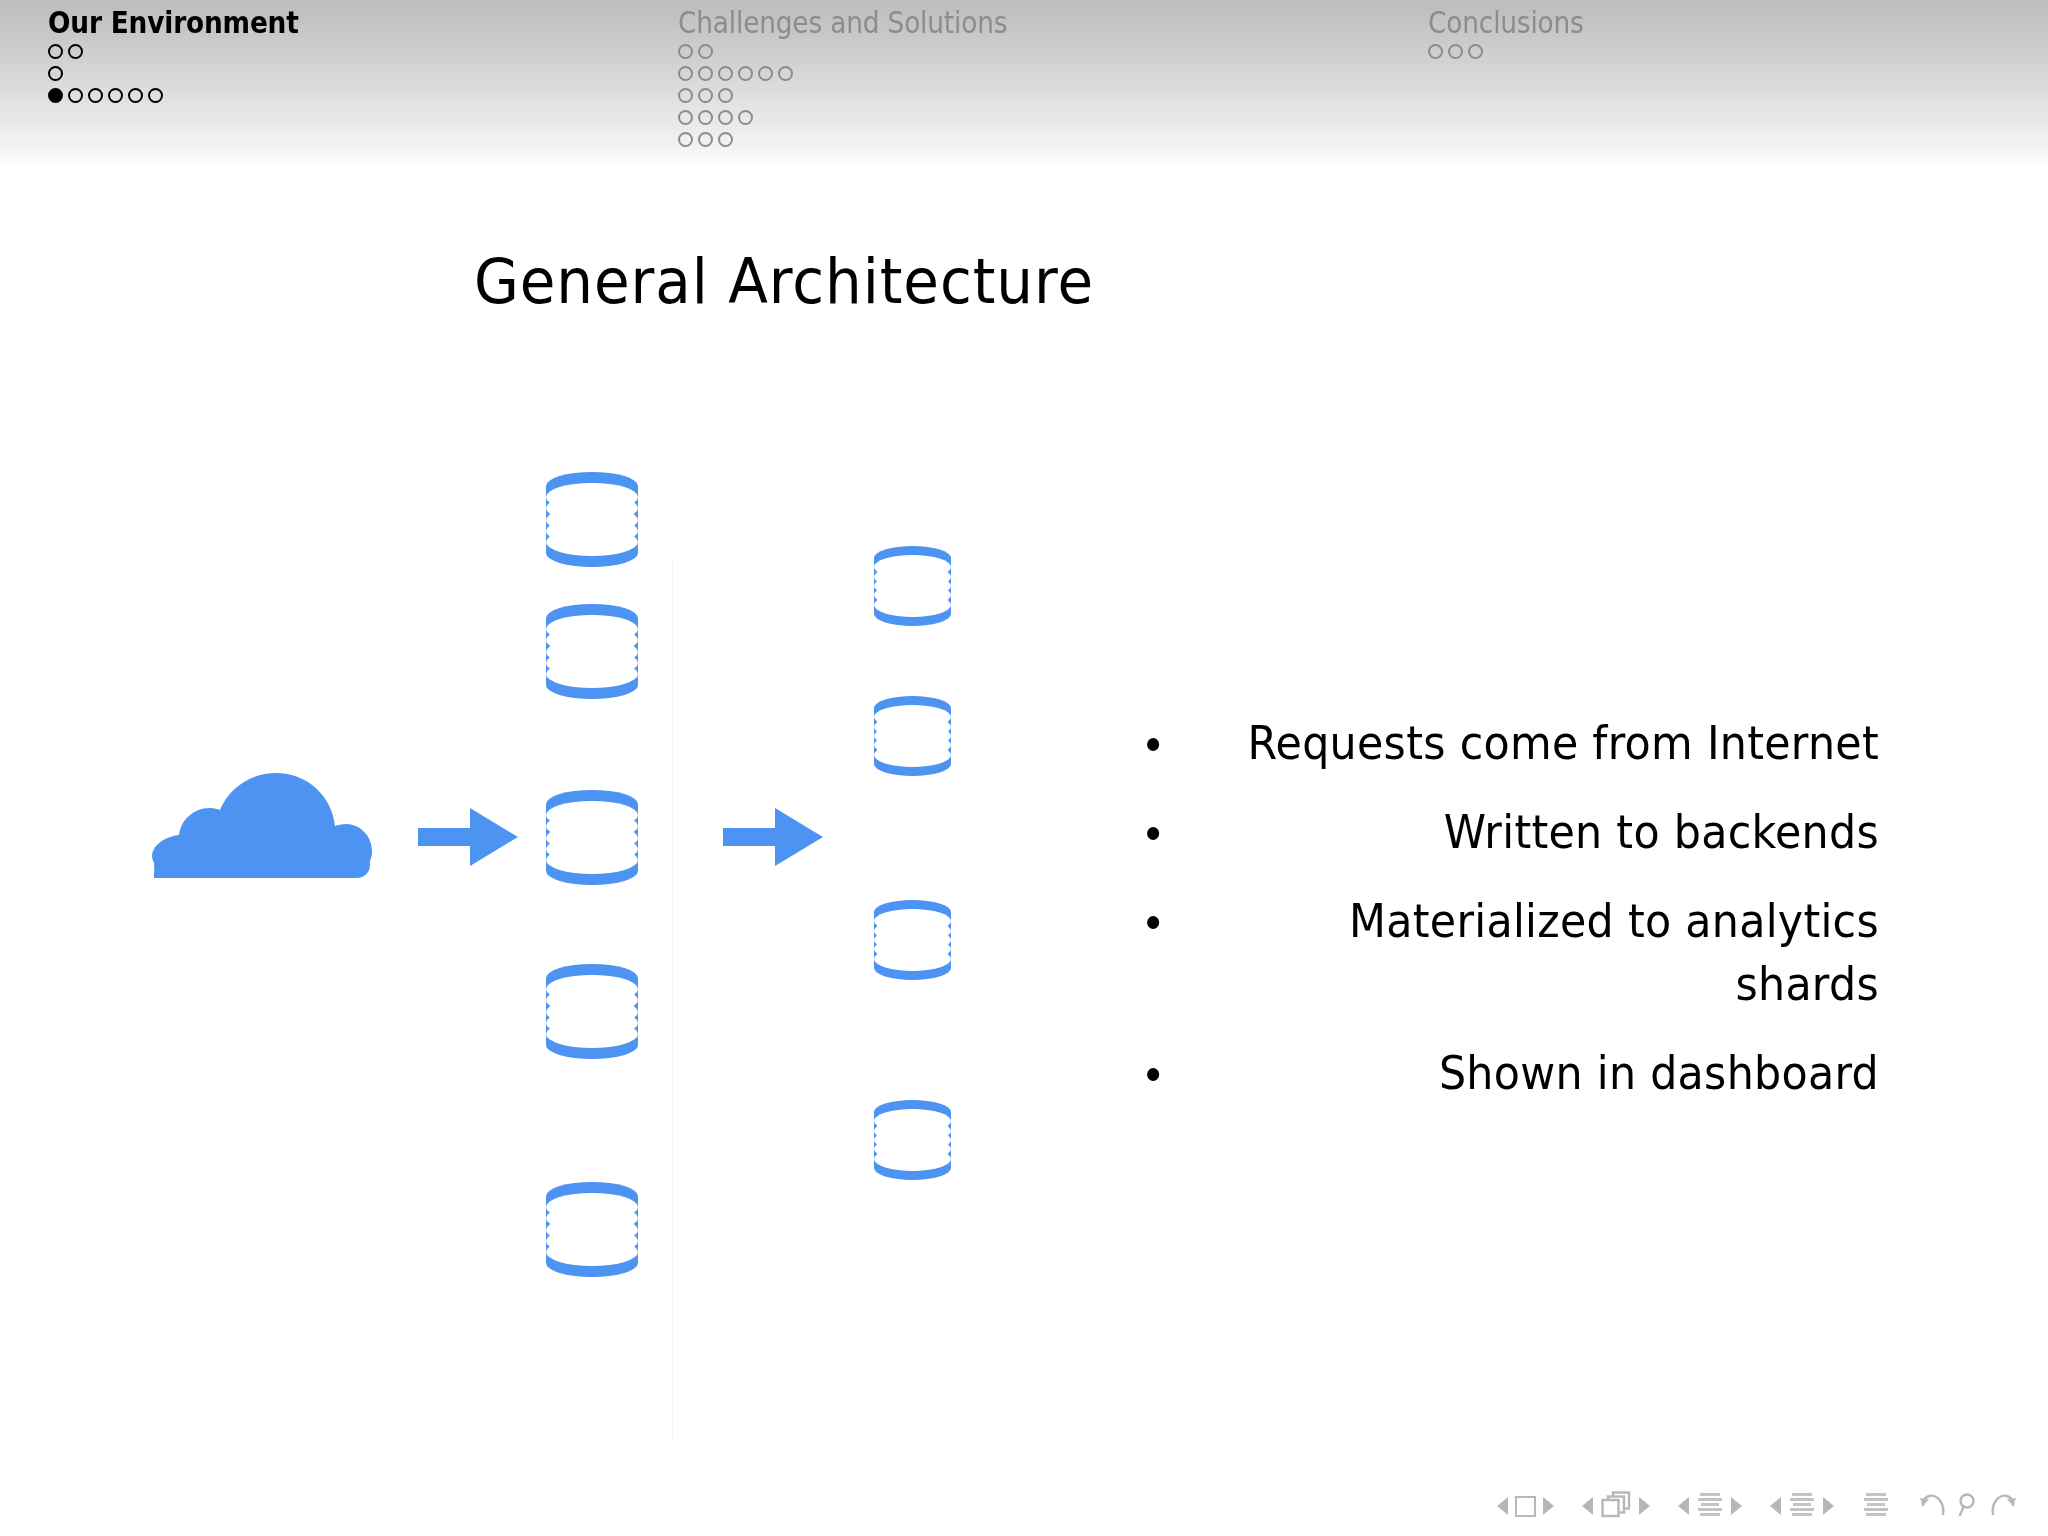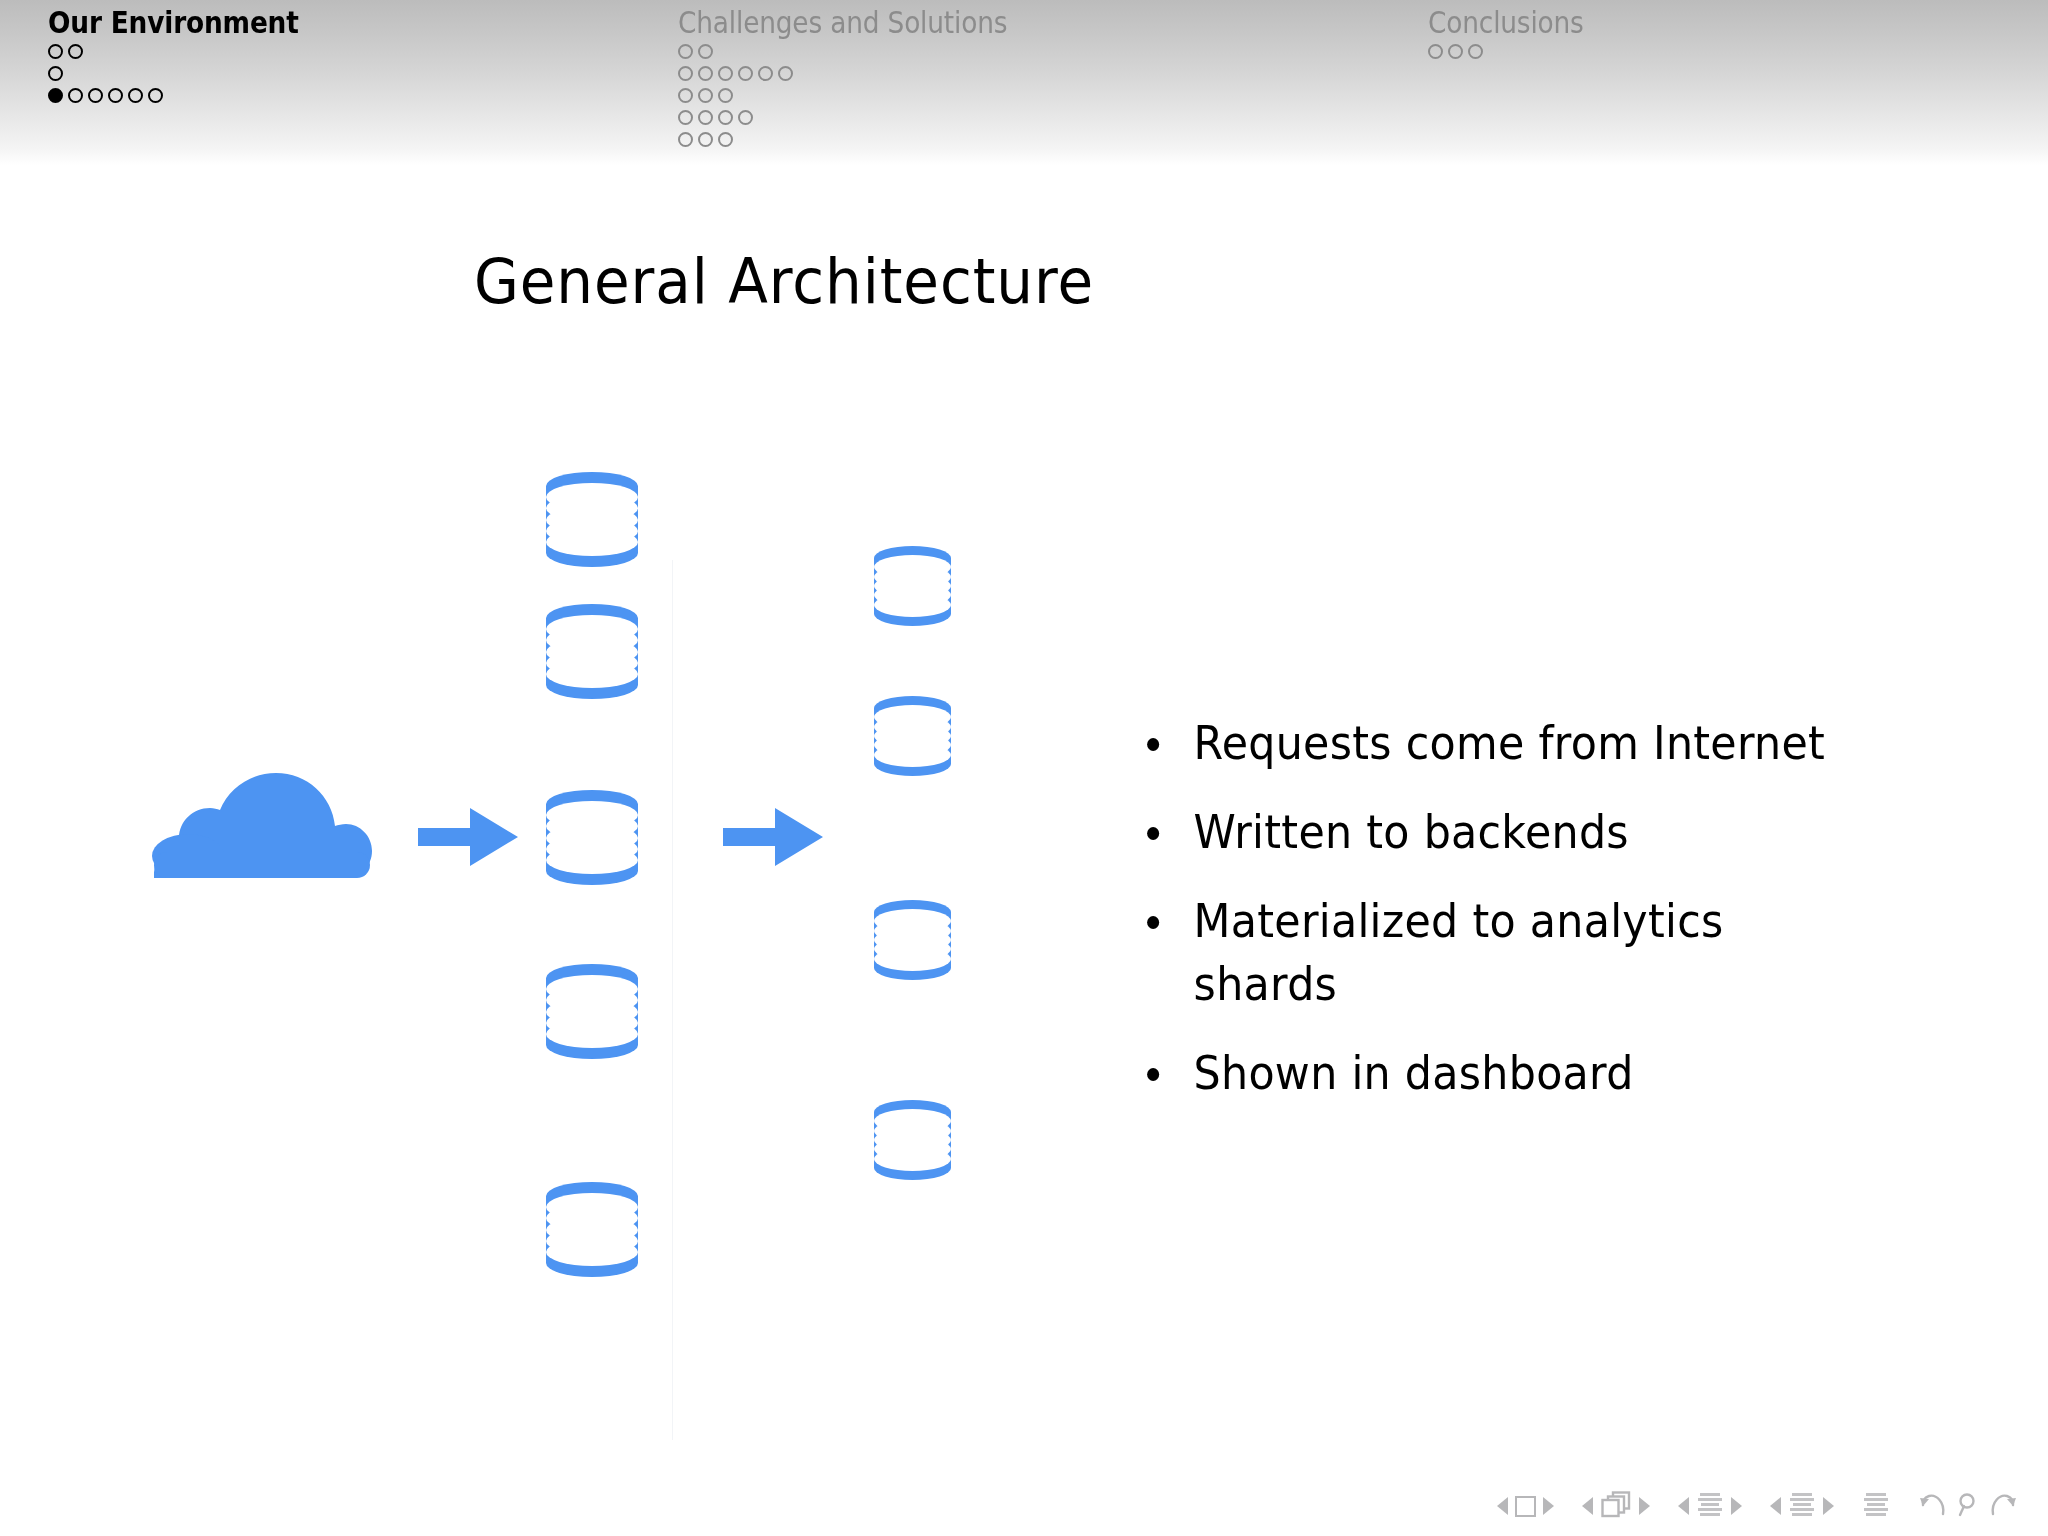--- a/index.html
+++ b/index.html
@@ -134,20 +134,21 @@
     border-radius: 50%;
     background: #ffffff;
   }
 
   
   #bullets {
     position: absolute;
     left: 1135px;
     top: 712px;
     width: 800px;
+    text-align: right;
   }
   .bullet {
     position: relative;
     padding-left: 63px;
     margin-bottom: 26px;
     font-family: "DejaVu Sans", sans-serif;
     font-size: 46px;
     line-height: 63px;
     color: #000000;
     letter-spacing: 0.3px;

